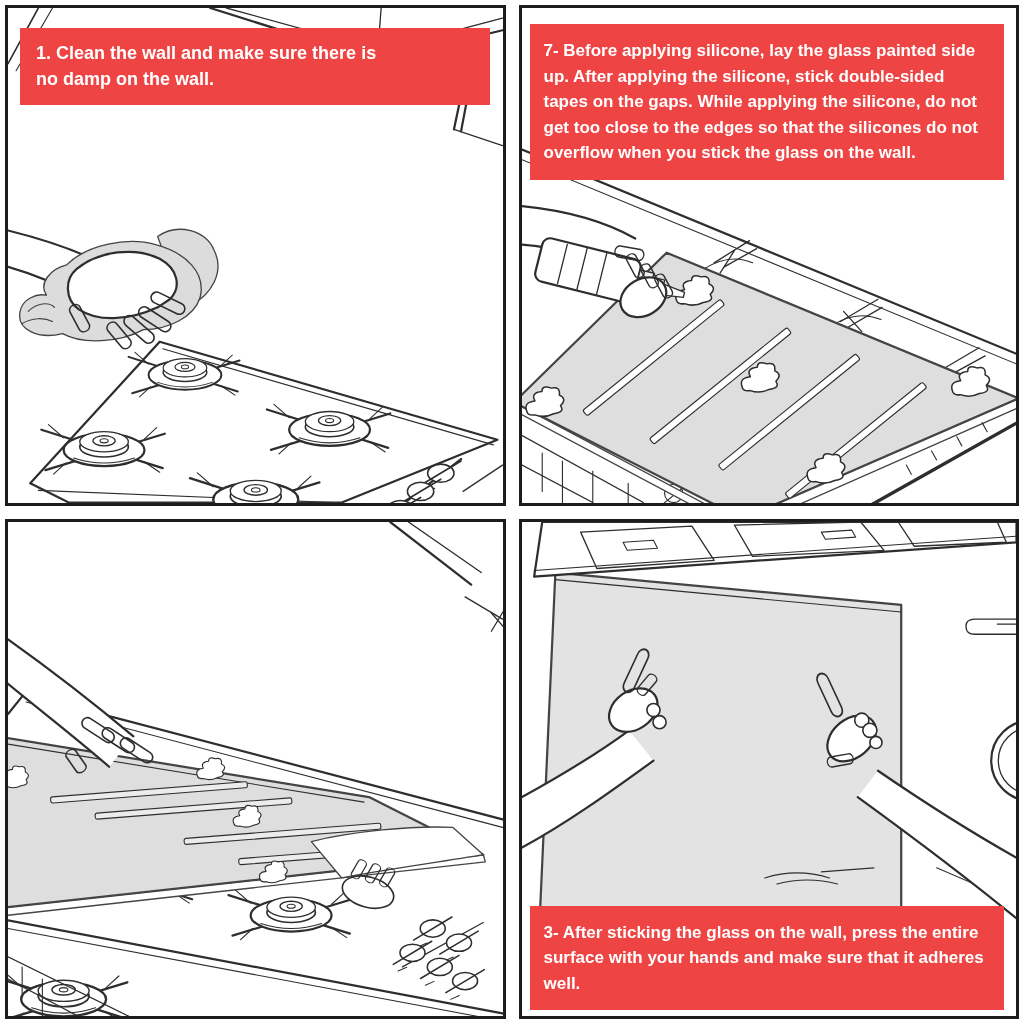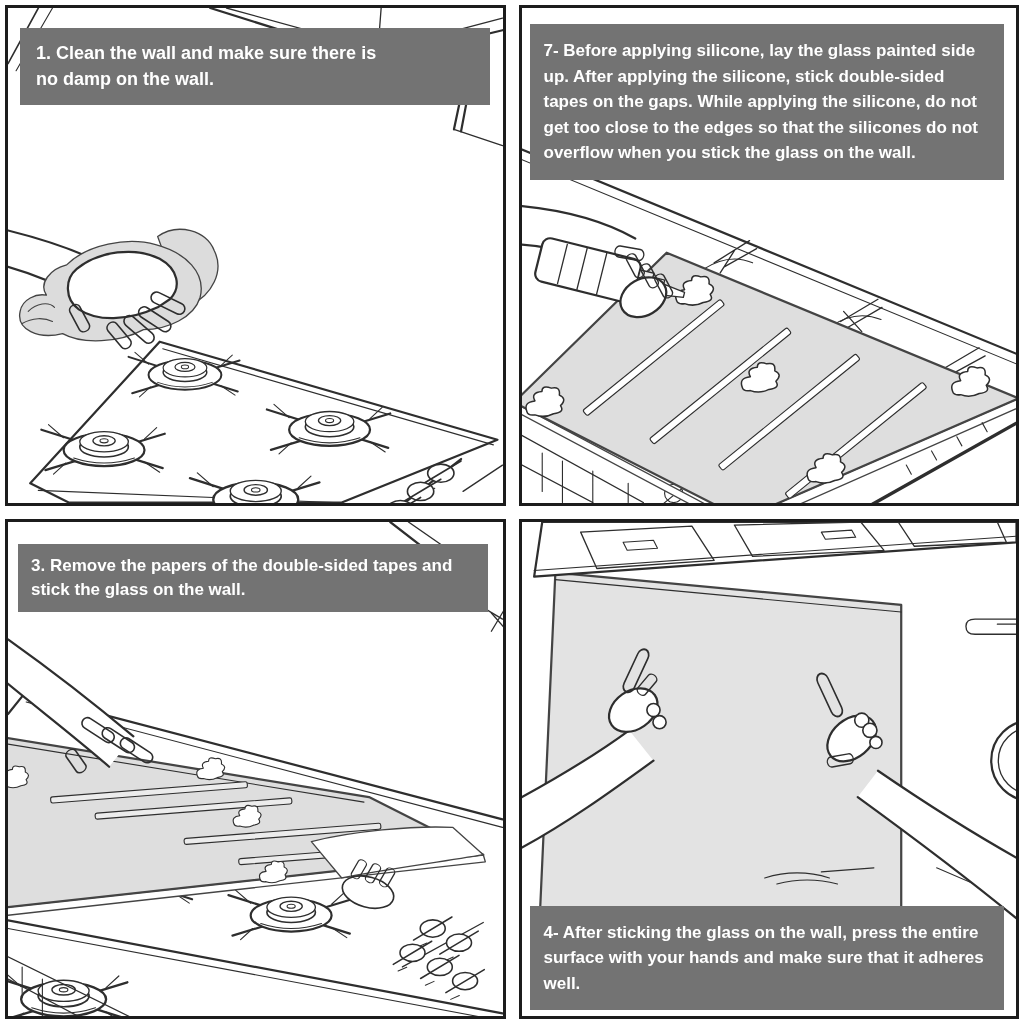--- a/index.html
+++ b/index.html
@@ -1,21 +1,21 @@
 <!DOCTYPE html>
 <html><head>
 <meta charset="utf-8">
 <style>
   html,body{margin:0;padding:0;background:#ffffff;}
   body{width:1024px;height:1024px;overflow:hidden;font-family:"Liberation Sans","DejaVu Sans",sans-serif;}
   .sheet{display:grid;grid-template-columns:1fr 1fr;grid-template-rows:1fr 1fr;gap:13px;
          padding:5px;width:1024px;height:1024px;box-sizing:border-box;background:#fff;}
   .panel{position:relative;background:#fff;border:3px solid #1c1c1c;overflow:hidden;}
   .panel svg.art{position:absolute;inset:0;width:100%;height:100%;display:block;}
-  .caption{position:absolute;background:#737373;color:#ffffff;font-weight:bold;z-index:5;}
+  .caption{position:absolute;background:#ef4444;color:#ffffff;font-weight:bold;z-index:5;}
   .caption p{margin:0;}
   .c1{left:12px;top:20px;width:438px;padding:13px 16px;font-size:18px;line-height:1.42;}
   .c1 p{max-width:352px;}
   .c2{left:8px;top:16px;width:446px;padding:14px 14px;font-size:17px;line-height:1.5;}
   .c3{left:10px;top:22px;width:444px;padding:10px 13px;font-size:17px;line-height:1.42;}
   .c4{left:8px;bottom:6px;width:446px;padding:14px 14px;font-size:17px;line-height:1.5;}
   
   .art path,.art ellipse,.art rect,.art circle,.art line,.art polyline{
       stroke:#2e2e2e;stroke-width:1.6;fill:none;stroke-linecap:round;stroke-linejoin:round;}
   .art .w{fill:#ffffff;}
@@ -230,23 +230,20 @@
         <use href="#fingercap" transform="translate(60,226) rotate(55) scale(0.7,1)" class="w"></use>
       </g>
       <g>
         <path d="M300,316 C340,306 400,300 440,302 L470,329 C430,336 370,344 330,352 Z" class="w med dk"></path>
         <ellipse cx="356" cy="366" rx="26" ry="15" transform="rotate(15 356 366)" class="w"></ellipse>
         <use href="#fingercap" transform="translate(342,352) rotate(-60) scale(0.55,0.8)" class="w"></use>
         <use href="#fingercap" transform="translate(356,356) rotate(-60) scale(0.55,0.8)" class="w"></use>
         <use href="#fingercap" transform="translate(370,360) rotate(-60) scale(0.55,0.8)" class="w"></use>
       </g>
     </svg>
-    <div class="caption c3">
-      <p>3. Remove the papers of the double-sided tapes and stick the glass on the wall.</p>
-    </div>
   </div>
 
   <div class="panel">
     <svg class="art" viewBox="0 0 489 489" preserveAspectRatio="none">
       <g>
         <path d="M33,50 L375,82 L375,470 L14,470 Z" class="g2 ns"></path>
         <path d="M33,50 L375,82 L375,470 L14,470 Z" fill="url(#fanpat)" style="stroke:none"></path>
         <path d="M33,50 L375,82 L375,470 L14,470 Z" class="bold dk"></path>
         <path d="M33,57 L375,89" class="thin"></path>
       </g>
@@ -284,17 +281,17 @@
         <path d="M489,392 C428,342 376,304 332,272" class="bold"></path>
         <ellipse cx="326" cy="214" rx="27" ry="19" transform="rotate(-40 326 214)" class="w bold"></ellipse>
         <use href="#fingercap" transform="translate(314,192) rotate(-115) scale(1.28,1)" class="w"></use>
         <circle cx="336" cy="196" r="7" class="w"></circle>
         <circle cx="344" cy="206" r="7" class="w"></circle>
         <circle cx="350" cy="218" r="6" class="w"></circle>
         <use href="#fingercap" transform="translate(302,238) rotate(-10) scale(0.72,0.9)" class="w"></use>
       </g>
     </svg>
     <div class="caption c4">
-      <p>4- After sticking the glass on the wall, press the entire surface with your hands and make sure that it adheres well.</p>
+      <p>3- After sticking the glass on the wall, press the entire surface with your hands and make sure that it adheres well.</p>
     </div>
   </div>
 
 </div>
 
 </body></html>

